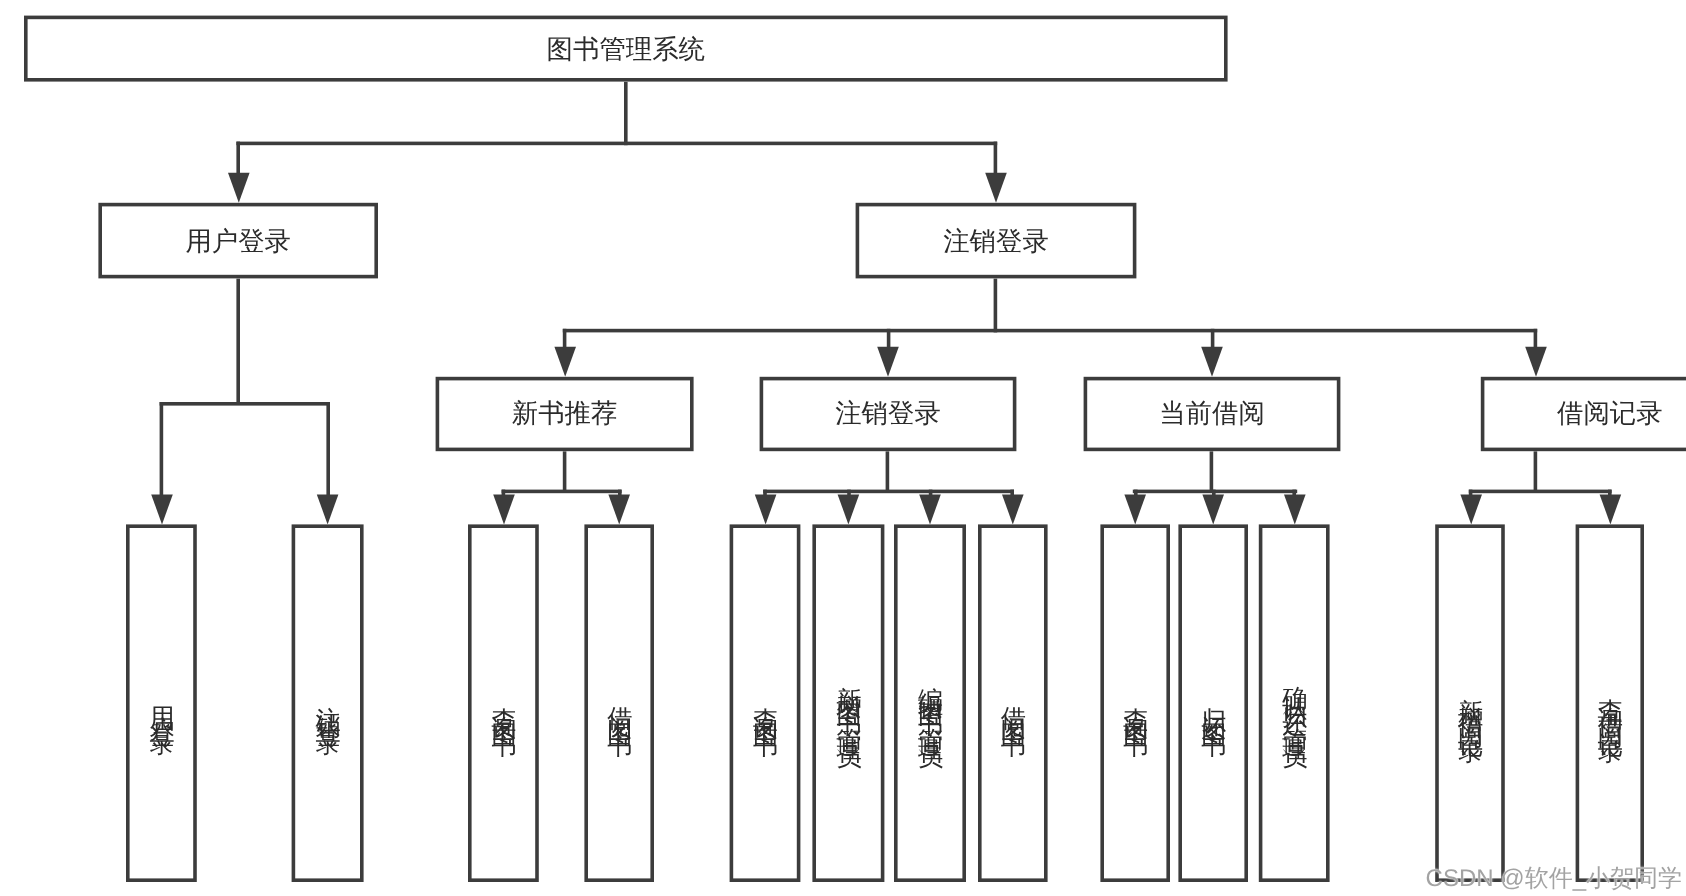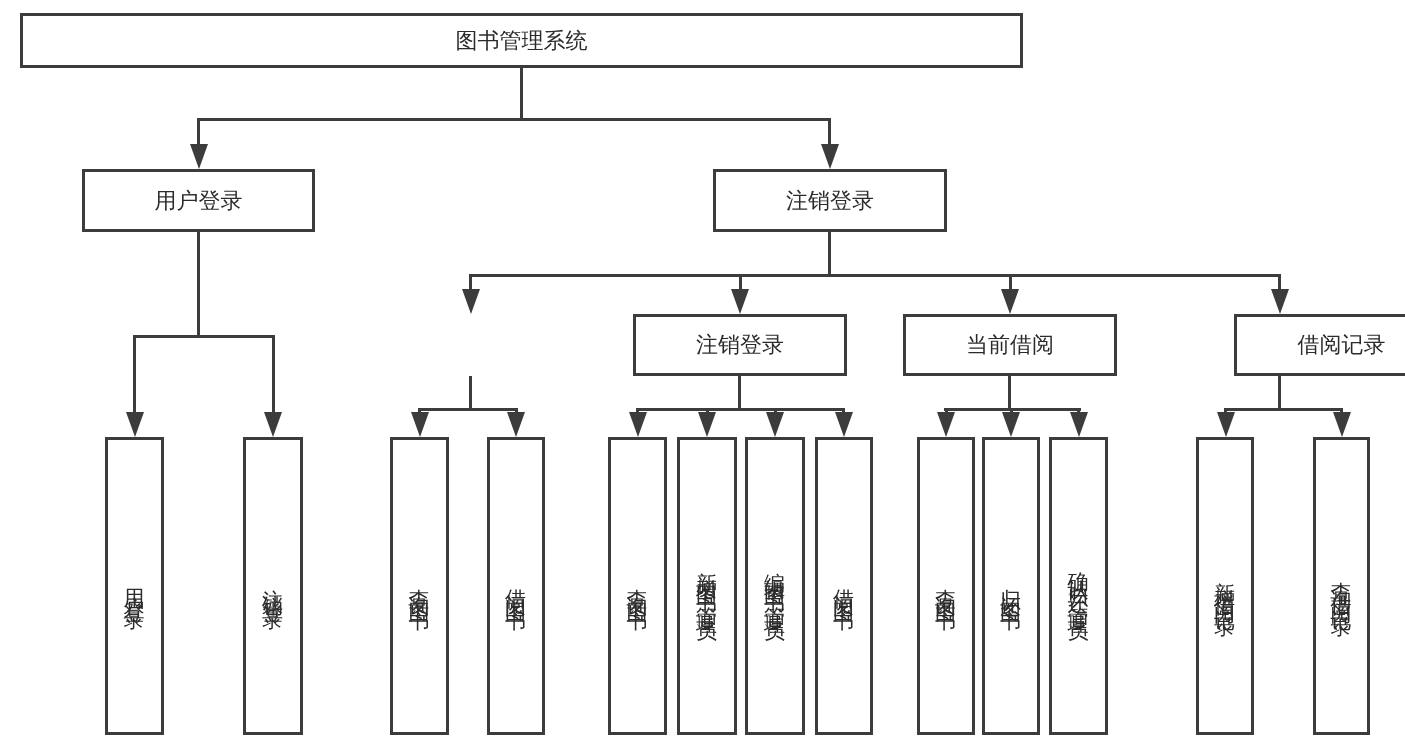--- a/index.html
+++ b/index.html
@@ -100,20 +100,23 @@
     <span>图书管理系统</span>
   </div>
 
   <div class="box hbox" style="left:82px;top:169px;width:233px;height:63px">
     <span>用户登录</span>
   </div>
   <div class="box hbox" style="left:713px;top:169px;width:234px;height:63px">
     <span>注销登录</span>
   </div>
 
+  <div class="box hbox" style="left:363px;top:314px;width:215px;height:62px">
+    <span>新书推荐</span>
+  </div>
   <div class="box hbox" style="left:633px;top:314px;width:214px;height:62px">
     <span>注销登录</span>
   </div>
   <div class="box hbox" style="left:903px;top:314px;width:214px;height:62px">
     <span>当前借阅</span>
   </div>
   <div class="box hbox" style="left:1234px;top:314px;width:215px;height:62px">
     <span>借阅记录</span>
   </div>
 
@@ -154,14 +157,15 @@
     <span class="vtext">确认归还（管理员）</span>
   </div>
 
   <div class="box vbox" style="left:1196px;top:437px;width:58px;height:298px">
     <span class="vtext">新增借阅记录</span>
   </div>
   <div class="box vbox" style="left:1313px;top:437px;width:57px;height:298px">
     <span class="vtext">查询借阅记录</span>
   </div>
 
+  <div class="watermark">CSDN @软件_小贺同学</div>
 
 </div>
 
 </body></html>

